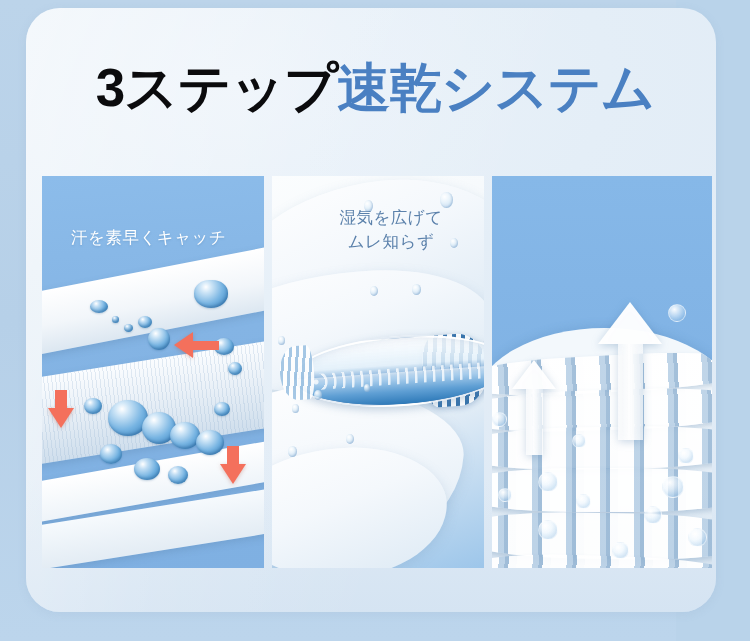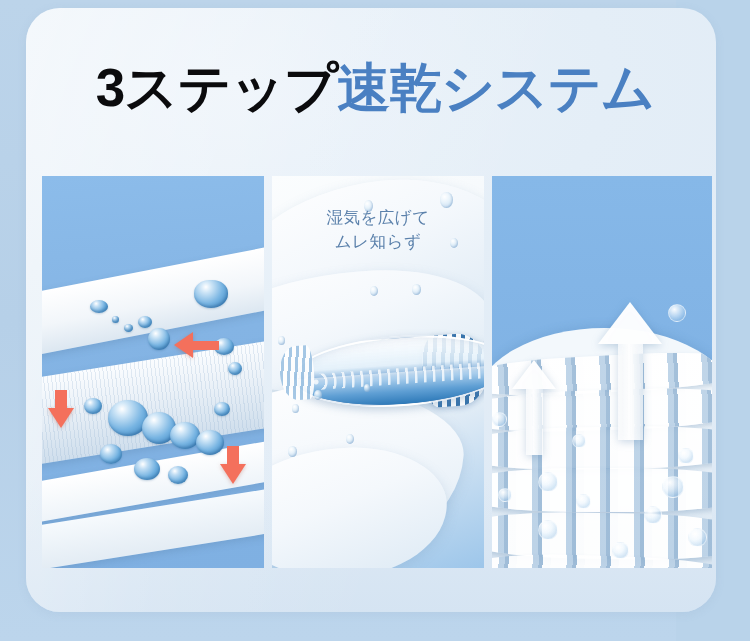--- a/index.html
+++ b/index.html
@@ -79,20 +79,21 @@
   .panel-3 { left: 450px; width: 220px; }
 
   .panel-caption {
     position: absolute;
     z-index: 40;
     font-size: 16.5px;
     line-height: 1.45;
     font-weight: 500;
     letter-spacing: 0.5px;
     white-space: pre-line;
+    padding-left: 13px;
   }
   .cap-1 {
     left: 16px; top: 50px;
     color: #ffffff;
     text-shadow: 0 1px 2px rgba(70,120,170,0.35);
   }
   .cap-2 {
     left: 0; top: 30px; width: 212px;
     text-align: center;
     color: #5b81ab;
@@ -370,20 +371,21 @@
 
       <div class="arrow-red ar-left" style="left:132px; top:156px;"></div>
       <div class="ar-shaft" style="left:151px; top:165px; width:26px; height:9px;"></div>
 
       <div class="arrow-red ar-down" style="left:6px; top:232px;"></div>
       <div class="ar-shaft" style="left:13px; top:214px; width:12px; height:20px;"></div>
 
       <div class="arrow-red ar-down" style="left:178px; top:288px;"></div>
       <div class="ar-shaft" style="left:185px; top:270px; width:12px; height:20px;"></div>
 
+      <div class="panel-caption cap-1">汗を素早くキャッチ</div>
     </div>
 
     <div class="panel panel-2">
       <div class="p2-bg"></div>
 
       <div class="p2-fold p2-fold-top"></div>
       <div class="p2-fold p2-fold-mid"></div>
       <div class="p2-fold p2-fold-low"></div>
       <div class="p2-fold p2-fold-low2"></div>
 

